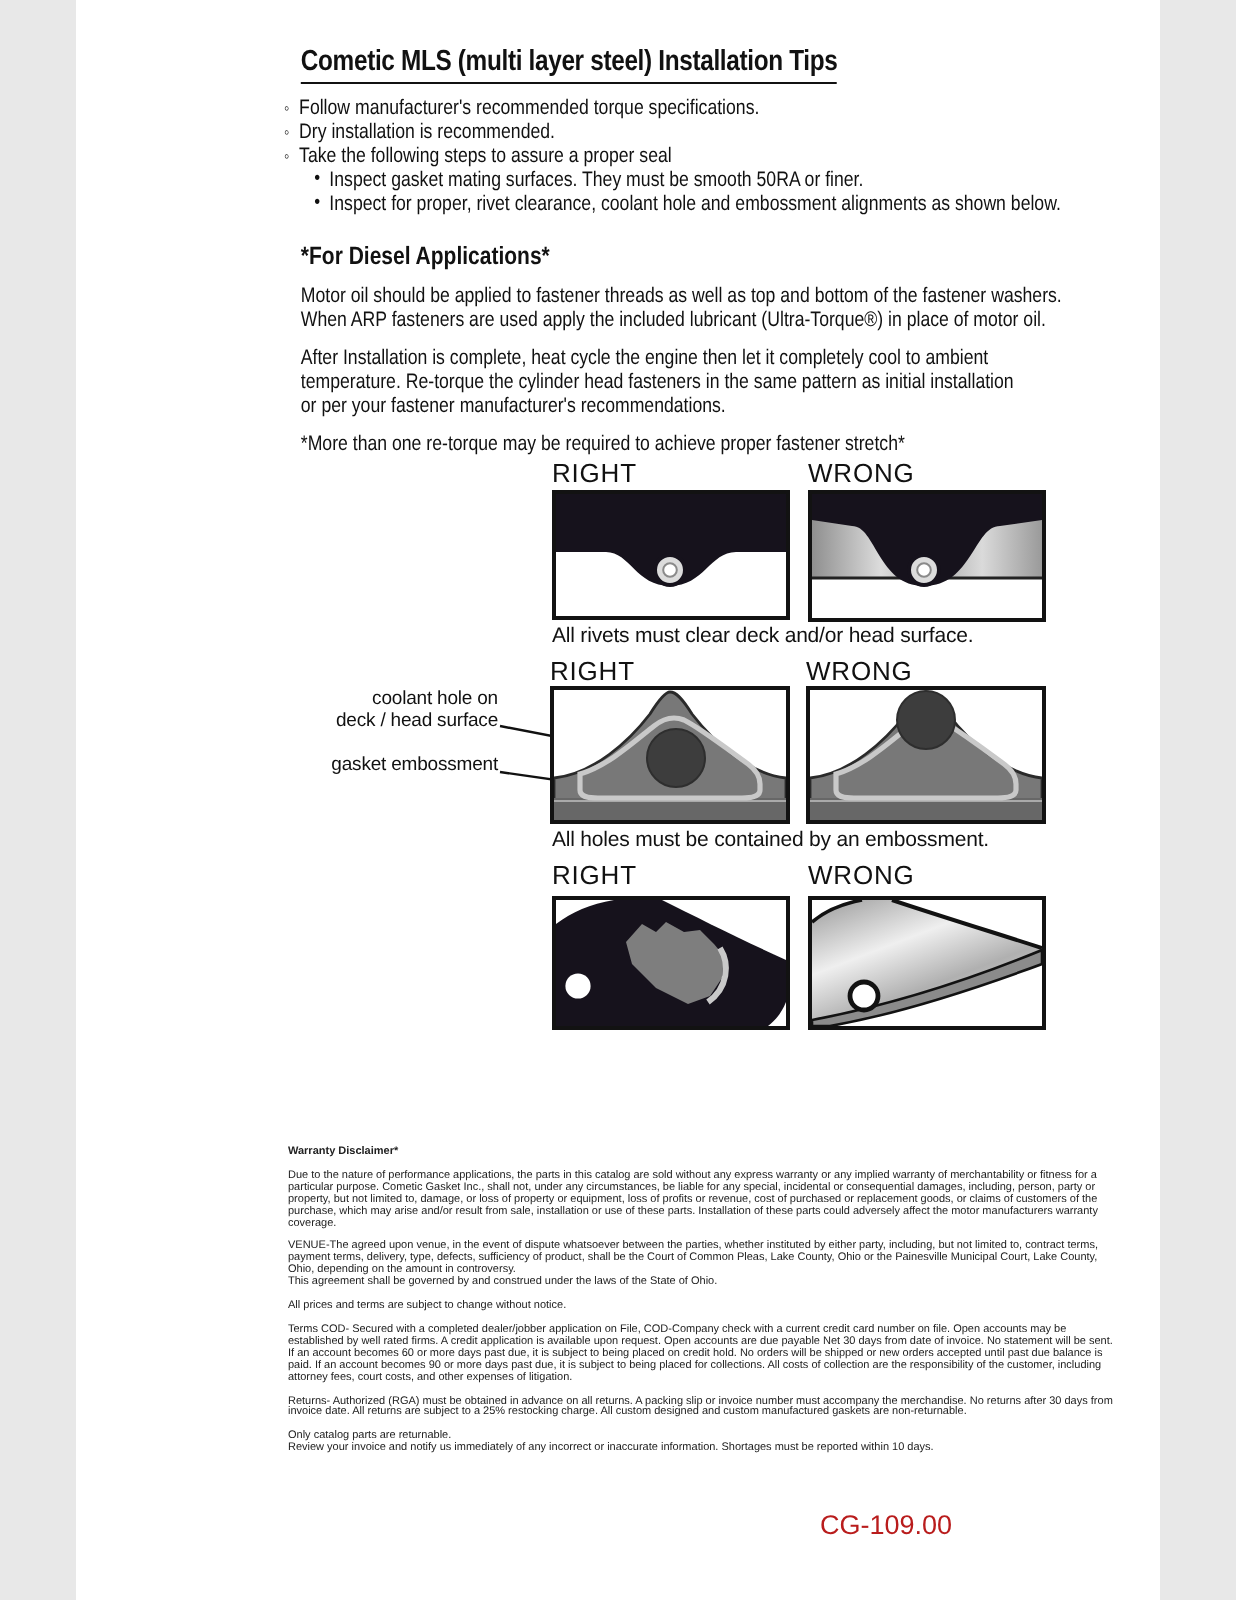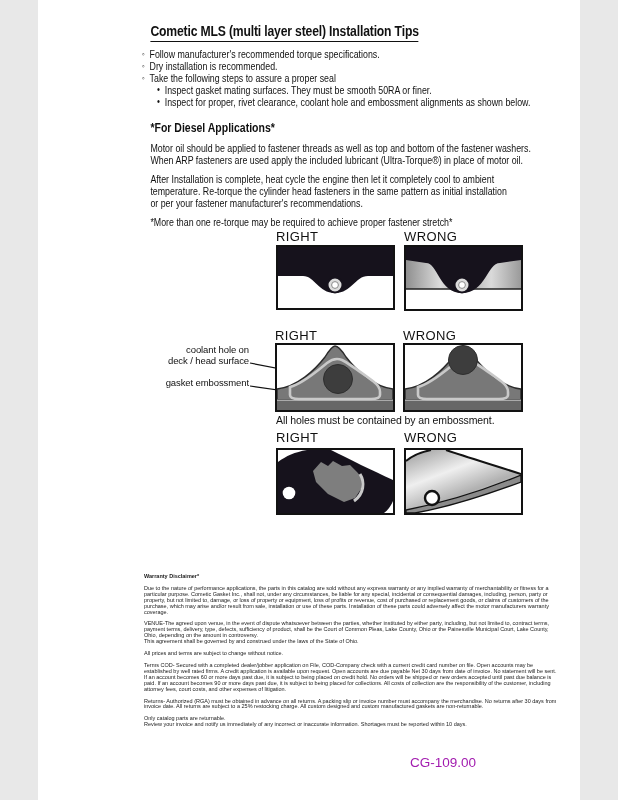--- a/index.html
+++ b/index.html
@@ -46,21 +46,21 @@
   .leader-svg { position:absolute; left:110px; top:340px; width:200px; height:60px; }
   
   .disclaimer {
     position:absolute; left:106px; top:574px; width:414px;
     font-size:5.5px; line-height:5.9px; letter-spacing:0; color:#222;
   }
   .disclaimer .dh { font-weight:bold; margin:0 0 6px 0; }
   .disclaimer .dp { margin:0 0 6px 0; }
   .disclaimer .dp0 { margin:0; }
   .pagenum {
-    position:absolute; left:372px; top:755px; font-size:13.5px; color:#a21caf;
+    position:absolute; left:372px; top:755px; font-size:13.5px; color:#b91c1c;
   }
 </style>
 </head>
 <body>
 
 <div class="page">
 
   <div class="top-text">
     <div class="doc-title">Cometic MLS (multi layer steel) Installation Tips</div>
     <ul class="bullets">
@@ -120,20 +120,21 @@
       </defs>
       <rect x="0" y="13" width="115" height="29" fill="url(#deckGrad)"></rect>
       <rect x="0" y="42" width="115" height="20" fill="#ffffff"></rect>
       <path d="M0,42 H115" stroke="#222" stroke-width="1.4"></path>
       <path d="M0,0 H115 V13 L94,16 C81,16 80,46 56,46 C33,46 32,16 20,16 L0,13 Z" fill="#16121c"></path>
       <circle cx="56" cy="38" r="7.5" fill="#dcdcdc" stroke="#16121c" stroke-width="2"></circle>
       <circle cx="56" cy="38" r="3.4" fill="#ffffff" stroke="#8a8a8a" stroke-width="1"></circle>
     </svg>
   </div>
 
+  <div class="cap" style="left:238px; top:312px;">All rivets must clear deck and/or head surface.</div>
 
   <div class="hdr" style="left:237px; top:329px;">RIGHT</div>
   <div class="hdr" style="left:365px; top:329px;">WRONG</div>
 
   <div class="sidelabel" style="left:101px; top:345px; white-space:pre-line;">coolant hole on
 deck / head surface</div>
   <div class="sidelabel" style="left:101px; top:378px;">gasket embossment</div>
 
   <svg class="leader-svg">
     <line x1="102" y1="23" x2="190" y2="40" stroke="#111" stroke-width="1.2"></line>

